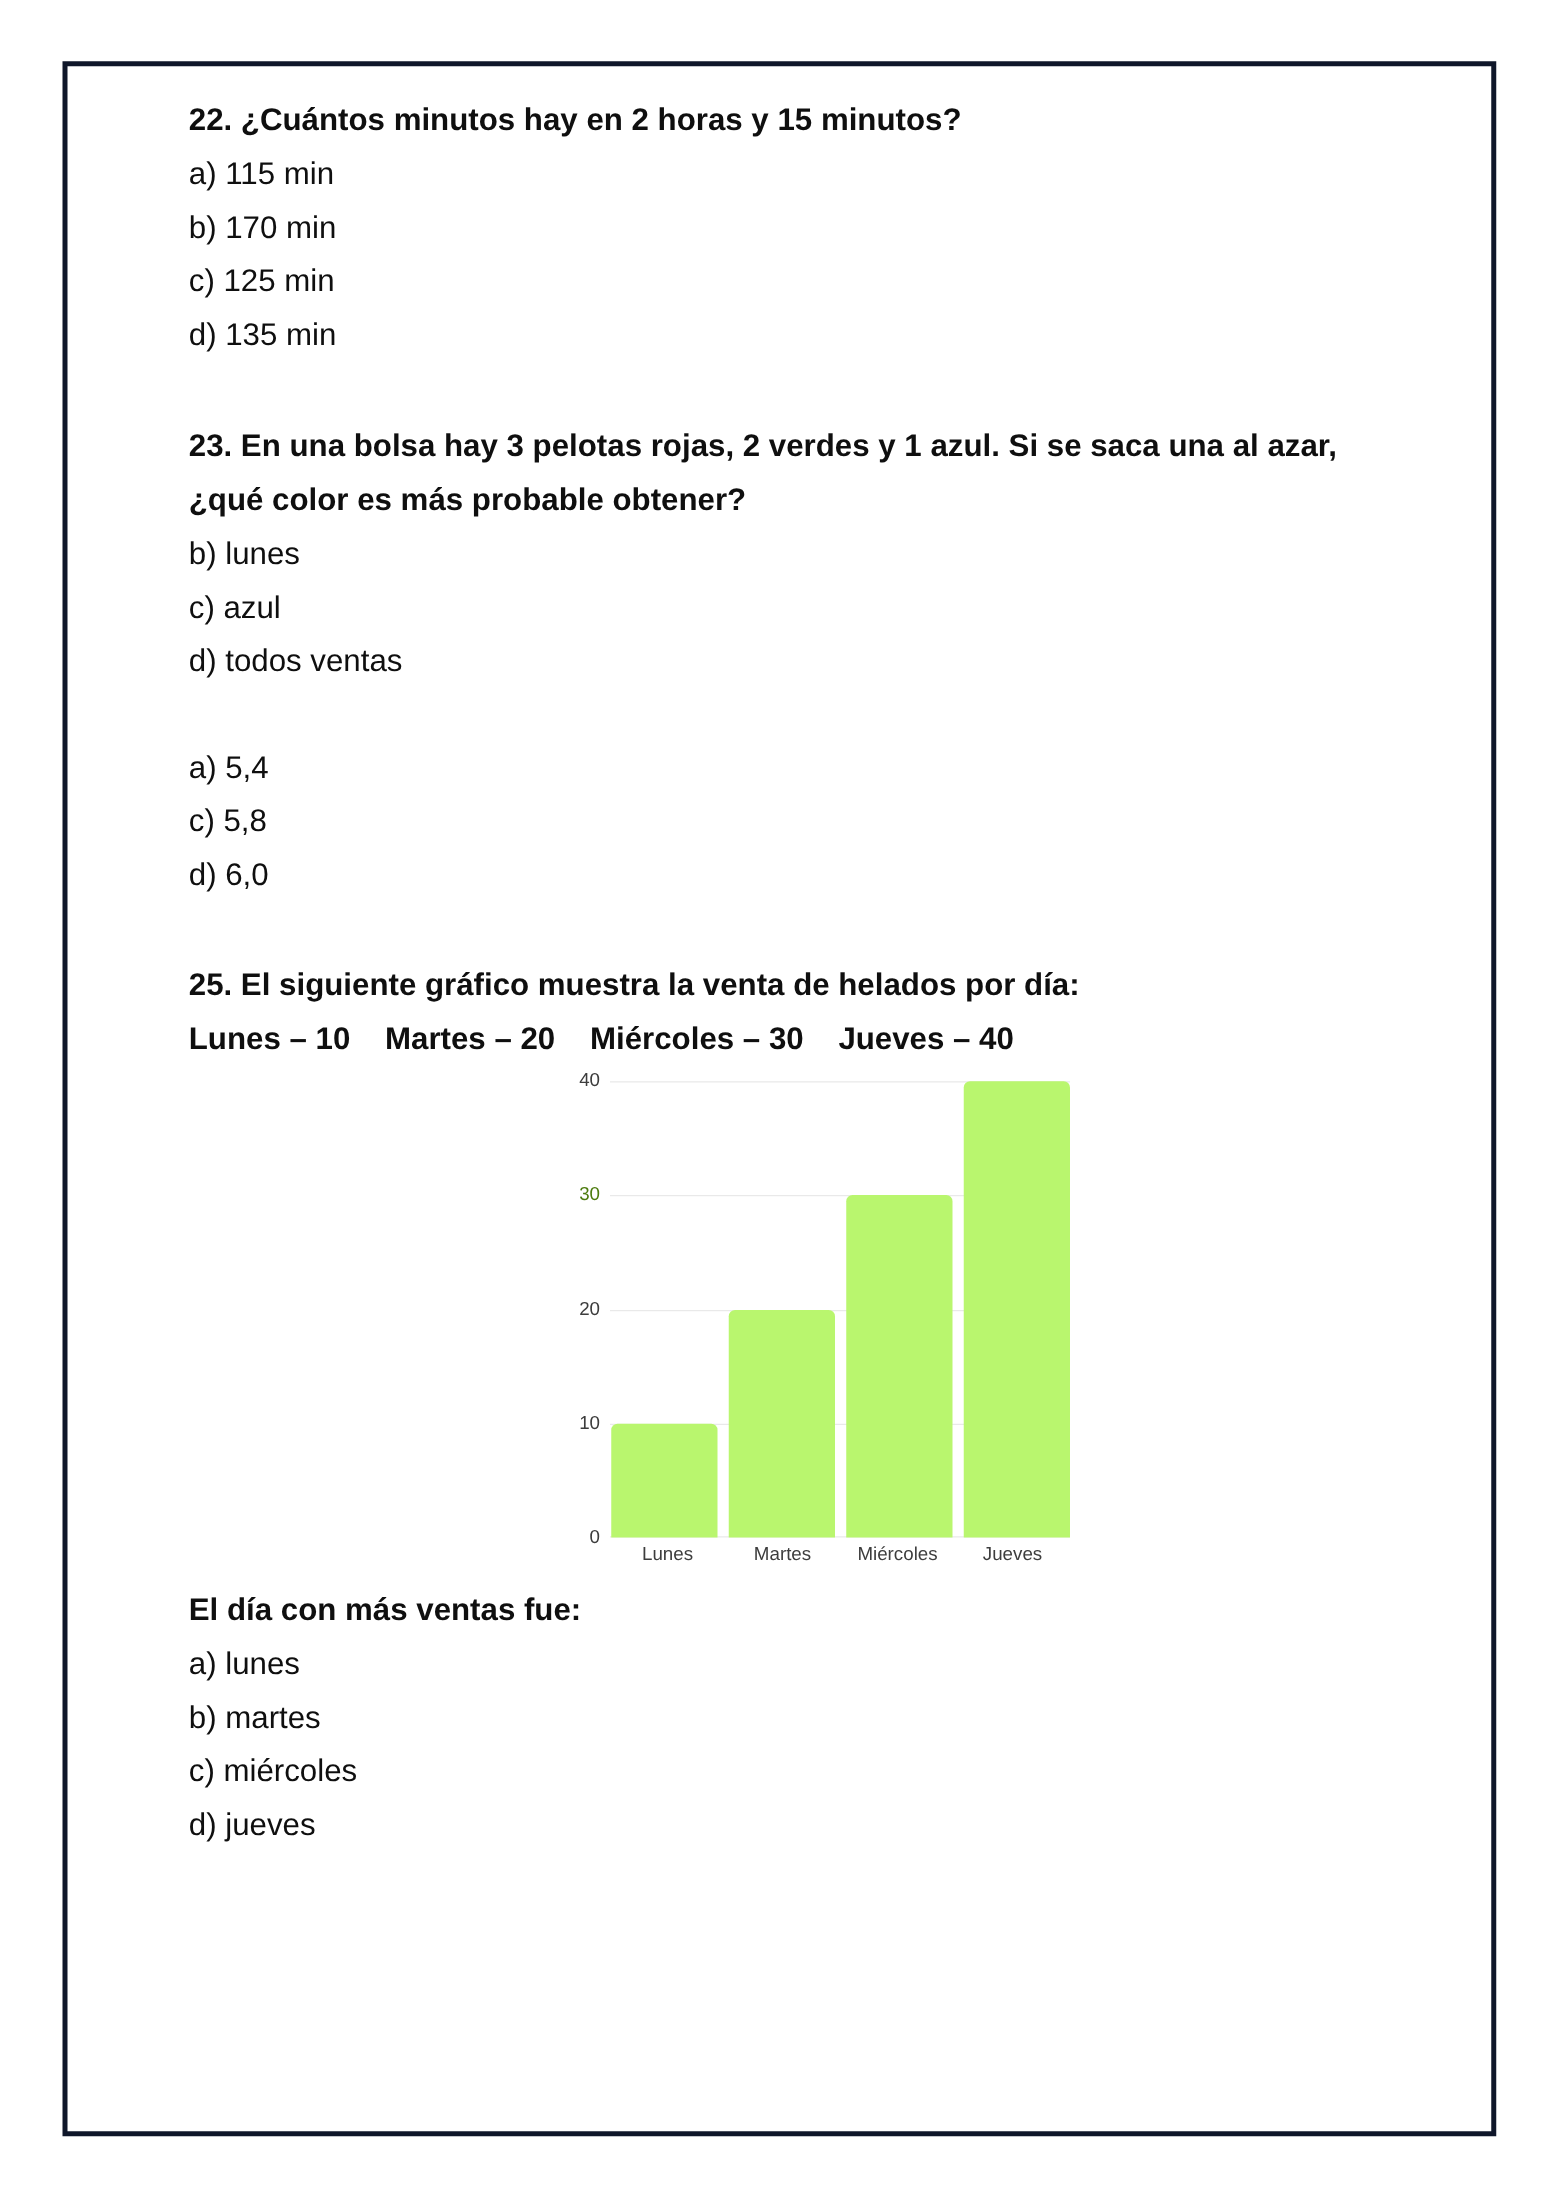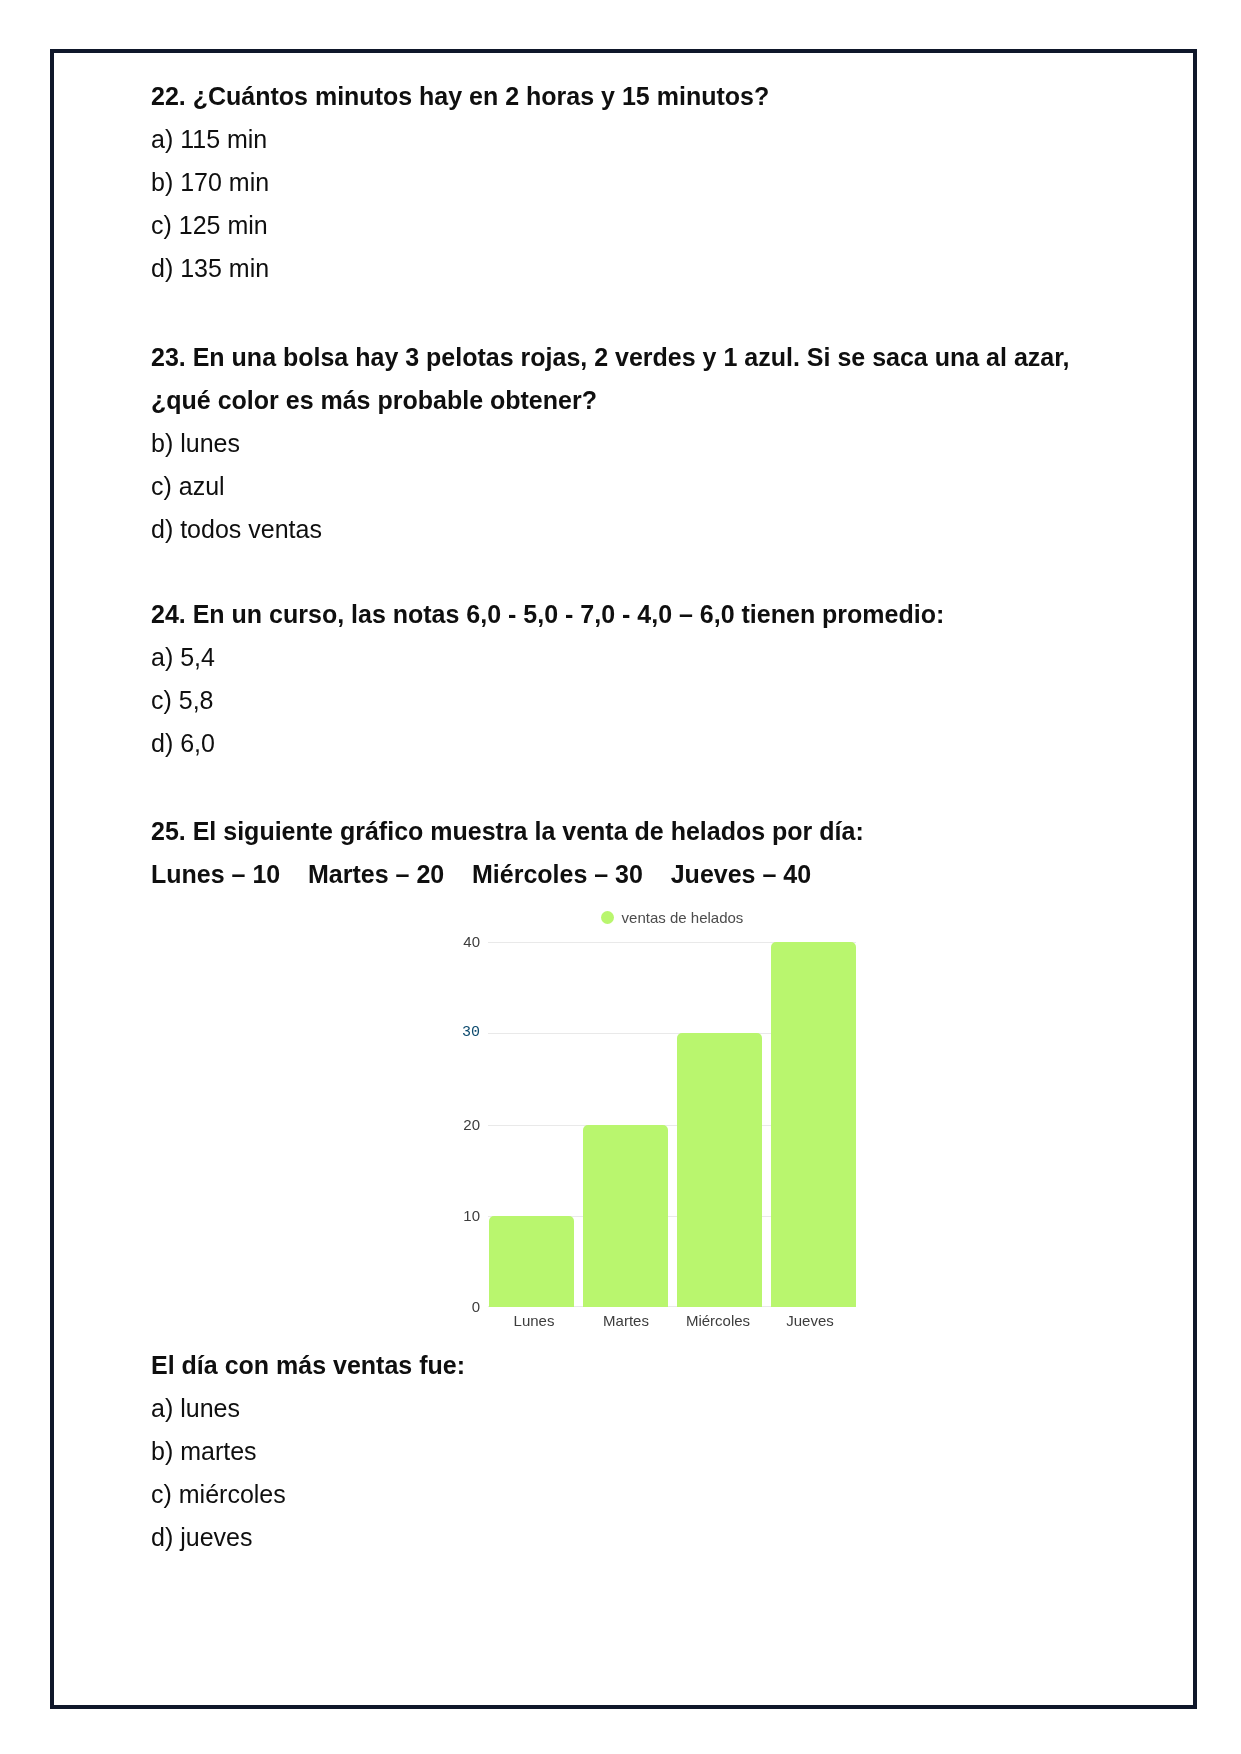--- a/index.html
+++ b/index.html
@@ -116,44 +116,39 @@
     </section>
 
     <section class="q23">
       <p class="line q-title">23. En una bolsa hay 3 pelotas rojas, 2 verdes y 1 azul. Si se saca una al azar, ¿qué color es más probable obtener?</p>
       <p class="line">b) lunes</p>
       <p class="line">c) azul</p>
       <p class="line">d) todos ventas</p>
     </section>
 
     <section class="q24">
-      <p class="line q-title">24. En un curso, las notas 6,0 - 5,0 - 7,0 - 4,0 – 6,0 tienen promedio:</p>
       <p class="line">a) 5,4</p>
       <p class="line">c) 5,8</p>
       <p class="line">d) 6,0</p>
     </section>
 
     <section class="q25">
       <p class="line q-title">25. El siguiente gráfico muestra la venta de helados por día:</p>
       <p class="line q-title data-line">Lunes – 10    Martes – 20    Miércoles – 30    Jueves – 40</p>
 
       <div class="chart">
-        <div class="legend">
-          <span class="legend-dot" style="background: rgb(185, 246, 110);"></span>
-          <span class="legend-text">ventas de helados</span>
-        </div>
         <div class="plot" id="plot">
             <div class="gridline" style="top: 364px; background: rgb(233, 233, 233);"></div>
             <div class="ytick" style="top: 356px; color: rgb(61, 61, 61);">0</div>
             <div class="gridline" style="top: 273.75px; background: rgb(233, 233, 233);"></div>
             <div class="ytick" style="top: 264.75px; color: rgb(61, 61, 61);">10</div>
             <div class="gridline" style="top: 182.5px; background: rgb(233, 233, 233);"></div>
             <div class="ytick" style="top: 173.5px; color: rgb(61, 61, 61);">20</div>
             <div class="gridline" style="top: 91.25px; background: rgb(233, 233, 233);"></div>
-            <div class="ytick" style="top: 82.25px; color: #0c4a6e; font-family: Liberation Mono, monospace;">30</div>
+            <div class="ytick" style="top: 82.25px; color: #4d7c0f;">30</div>
             <div class="gridline" style="top: 0px; background: rgb(233, 233, 233);"></div>
             <div class="ytick" style="top: -9px; color: rgb(61, 61, 61);">40</div>
             <div class="bar" style="left: 1px; width: 85px; height: 91.25px; background: rgb(185, 246, 110);"></div>
             <div class="bar" style="left: 95px; width: 85px; height: 182.5px; background: rgb(185, 246, 110);"></div>
             <div class="bar" style="left: 189px; width: 85px; height: 273.75px; background: rgb(185, 246, 110);"></div>
             <div class="bar" style="left: 283px; width: 85px; height: 365px; background: rgb(185, 246, 110);"></div>
           </div>
         <div class="xlabels" id="xlabels">
             <div class="xlabel" style="color: rgb(61, 61, 61);">Lunes</div>
             <div class="xlabel" style="color: rgb(61, 61, 61);">Martes</div>

